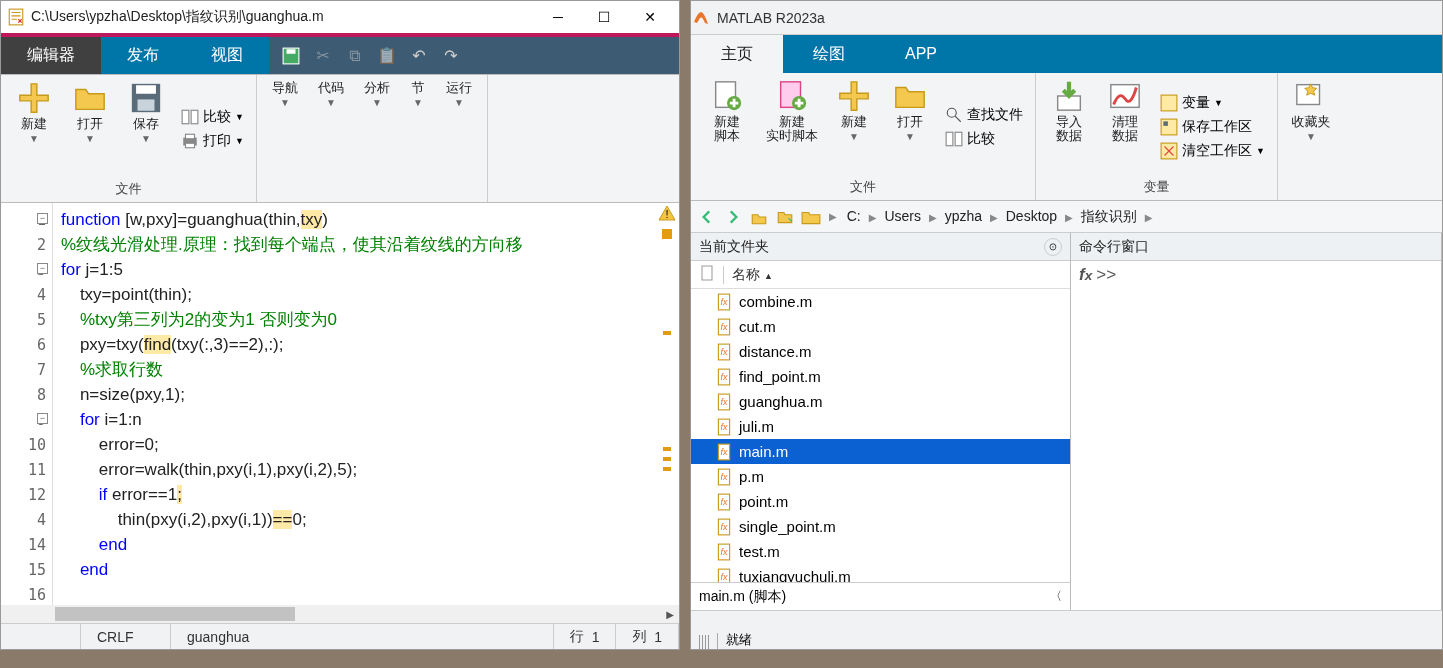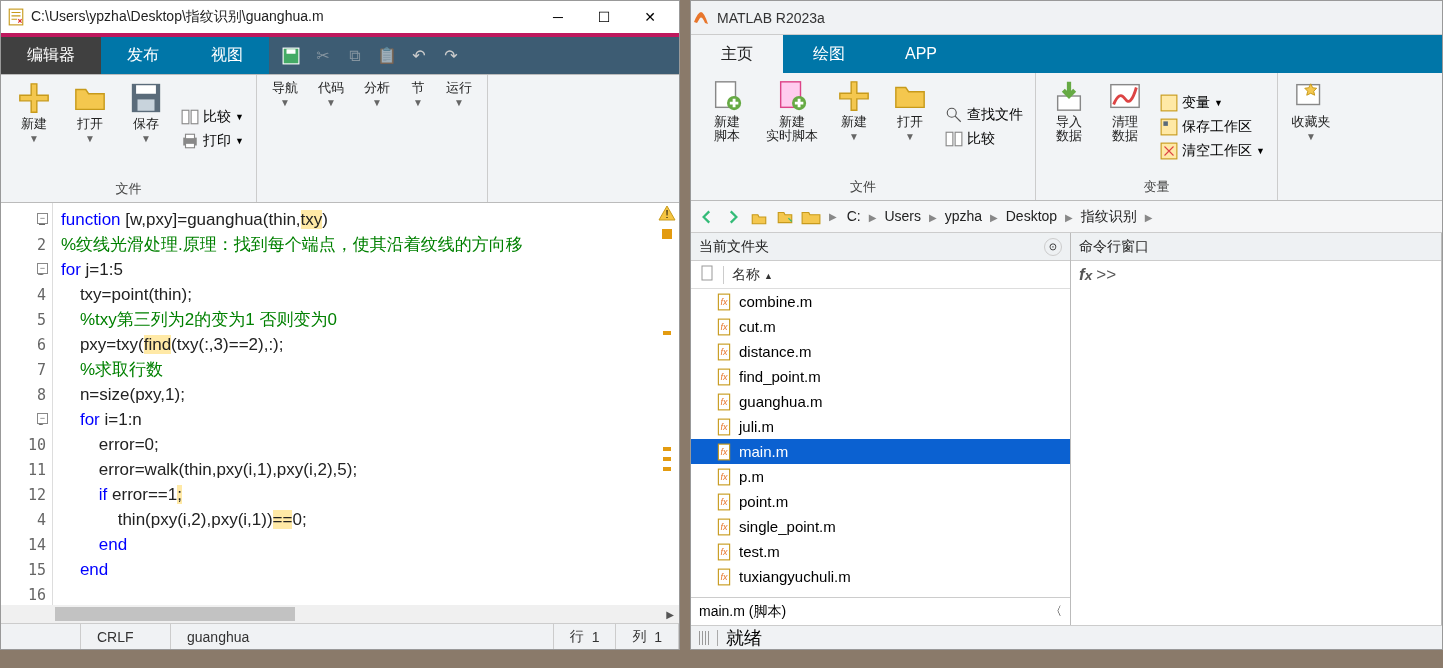--- a/index.html
+++ b/index.html
@@ -82,21 +82,21 @@
   .m-file-row { height: 25px; display: flex; align-items: center; padding: 0 8px 0 24px; font-size: 15px; cursor: pointer; gap: 6px; }
   .m-file-row.selected { background: #0b61d1; color: #fff; }
   .m-file-icon { width: 18px; height: 18px; flex-shrink:0; }
   .m-file-detail { height: 28px; border-top: 1px solid #ccc; display: flex; align-items: center; padding: 0 8px; font-size: 14px; }
   .m-file-detail .exp { margin-left:auto; font-size:12px; cursor:pointer; }
 
   .m-cmd-body { flex:1; padding: 4px 8px; font-family: Consolas, monospace; font-size: 17px; display:flex; align-items:flex-start; gap:4px;}
   .fx-badge { font-style: italic; font-weight: bold; color: #555; }
   .prompt { color: #555; }
 
-  .m-statusbar { height: 24px; background: #f0f2f4; border-top: 1px solid #ccc; display:flex; align-items:center; padding: 0 8px; font-size:18px; gap:8px;}
+  .m-statusbar { height: 39px; background: #f0f2f4; border-top: 1px solid #ccc; display:flex; align-items:flex-end; padding: 0 8px; font-size:13px; gap:8px;}
   .grip { width: 10px; height: 14px; background: repeating-linear-gradient(90deg,#999,#999 1px,transparent 1px,transparent 3px); }
 
   .svg-folder { fill:#f4c74e; stroke:#c79a1b; }
 </style>
 </head>
 <body>
 
 <div class="editor-window">
   <div class="titlebar">
     <span class="titlebar-icon">

